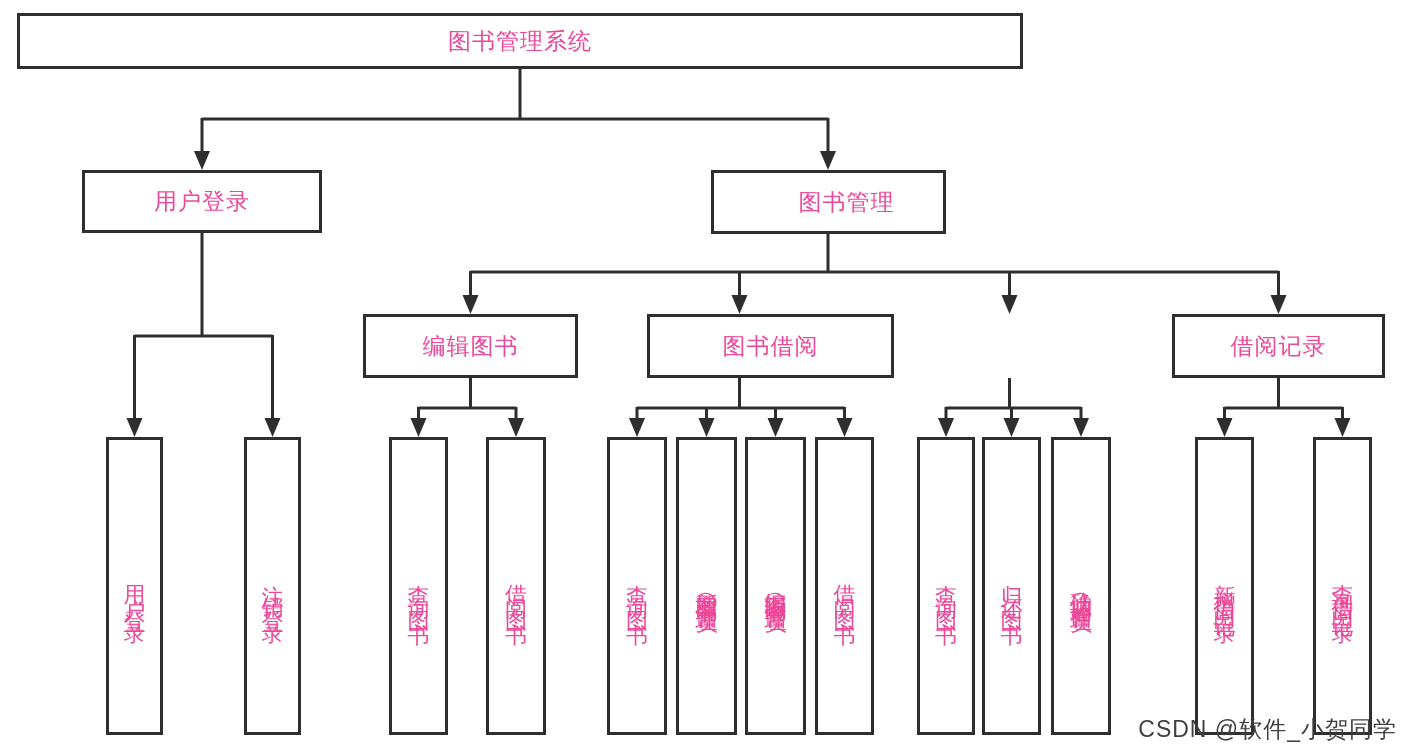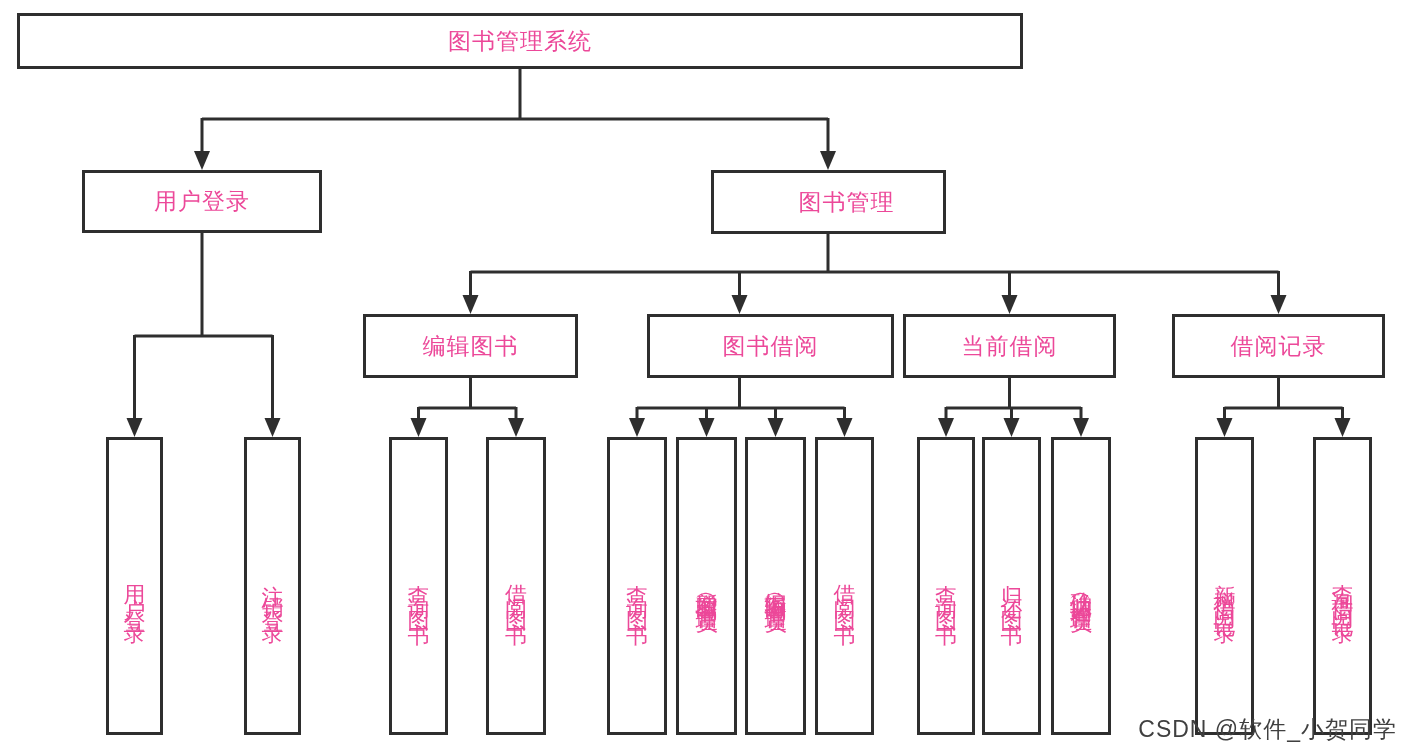--- a/index.html
+++ b/index.html
@@ -110,23 +110,20 @@
   <div class="node node-h" style="left:711px; top:170px; width:235px; height:64px;padding-left:36px;">
     <span>图书管理</span>
   </div>
 
   <div class="node node-h" style="left:363px; top:314px; width:215px; height:64px;">
     <span>编辑图书</span>
   </div>
   <div class="node node-h" style="left:634px; top:314px; width:247px; height:64px;margin-left:13px;">
     <span>图书借阅</span>
   </div>
-  <div class="node node-h" style="left:903px; top:314px; width:213px; height:64px;">
-    <span>当前借阅</span>
-  </div>
   <div class="node node-h" style="left:1172px; top:314px; width:213px; height:64px;">
     <span>借阅记录</span>
   </div>
 
   <div class="node node-v vt4" style="left:106px; top:437px; width:57px; height:298px;">
     <span class="vlabel">用户登录</span>
   </div>
   <div class="node node-v vt4" style="left:244px; top:437px; width:57px; height:298px;">
     <span class="vlabel">注销登录</span>
   </div>

